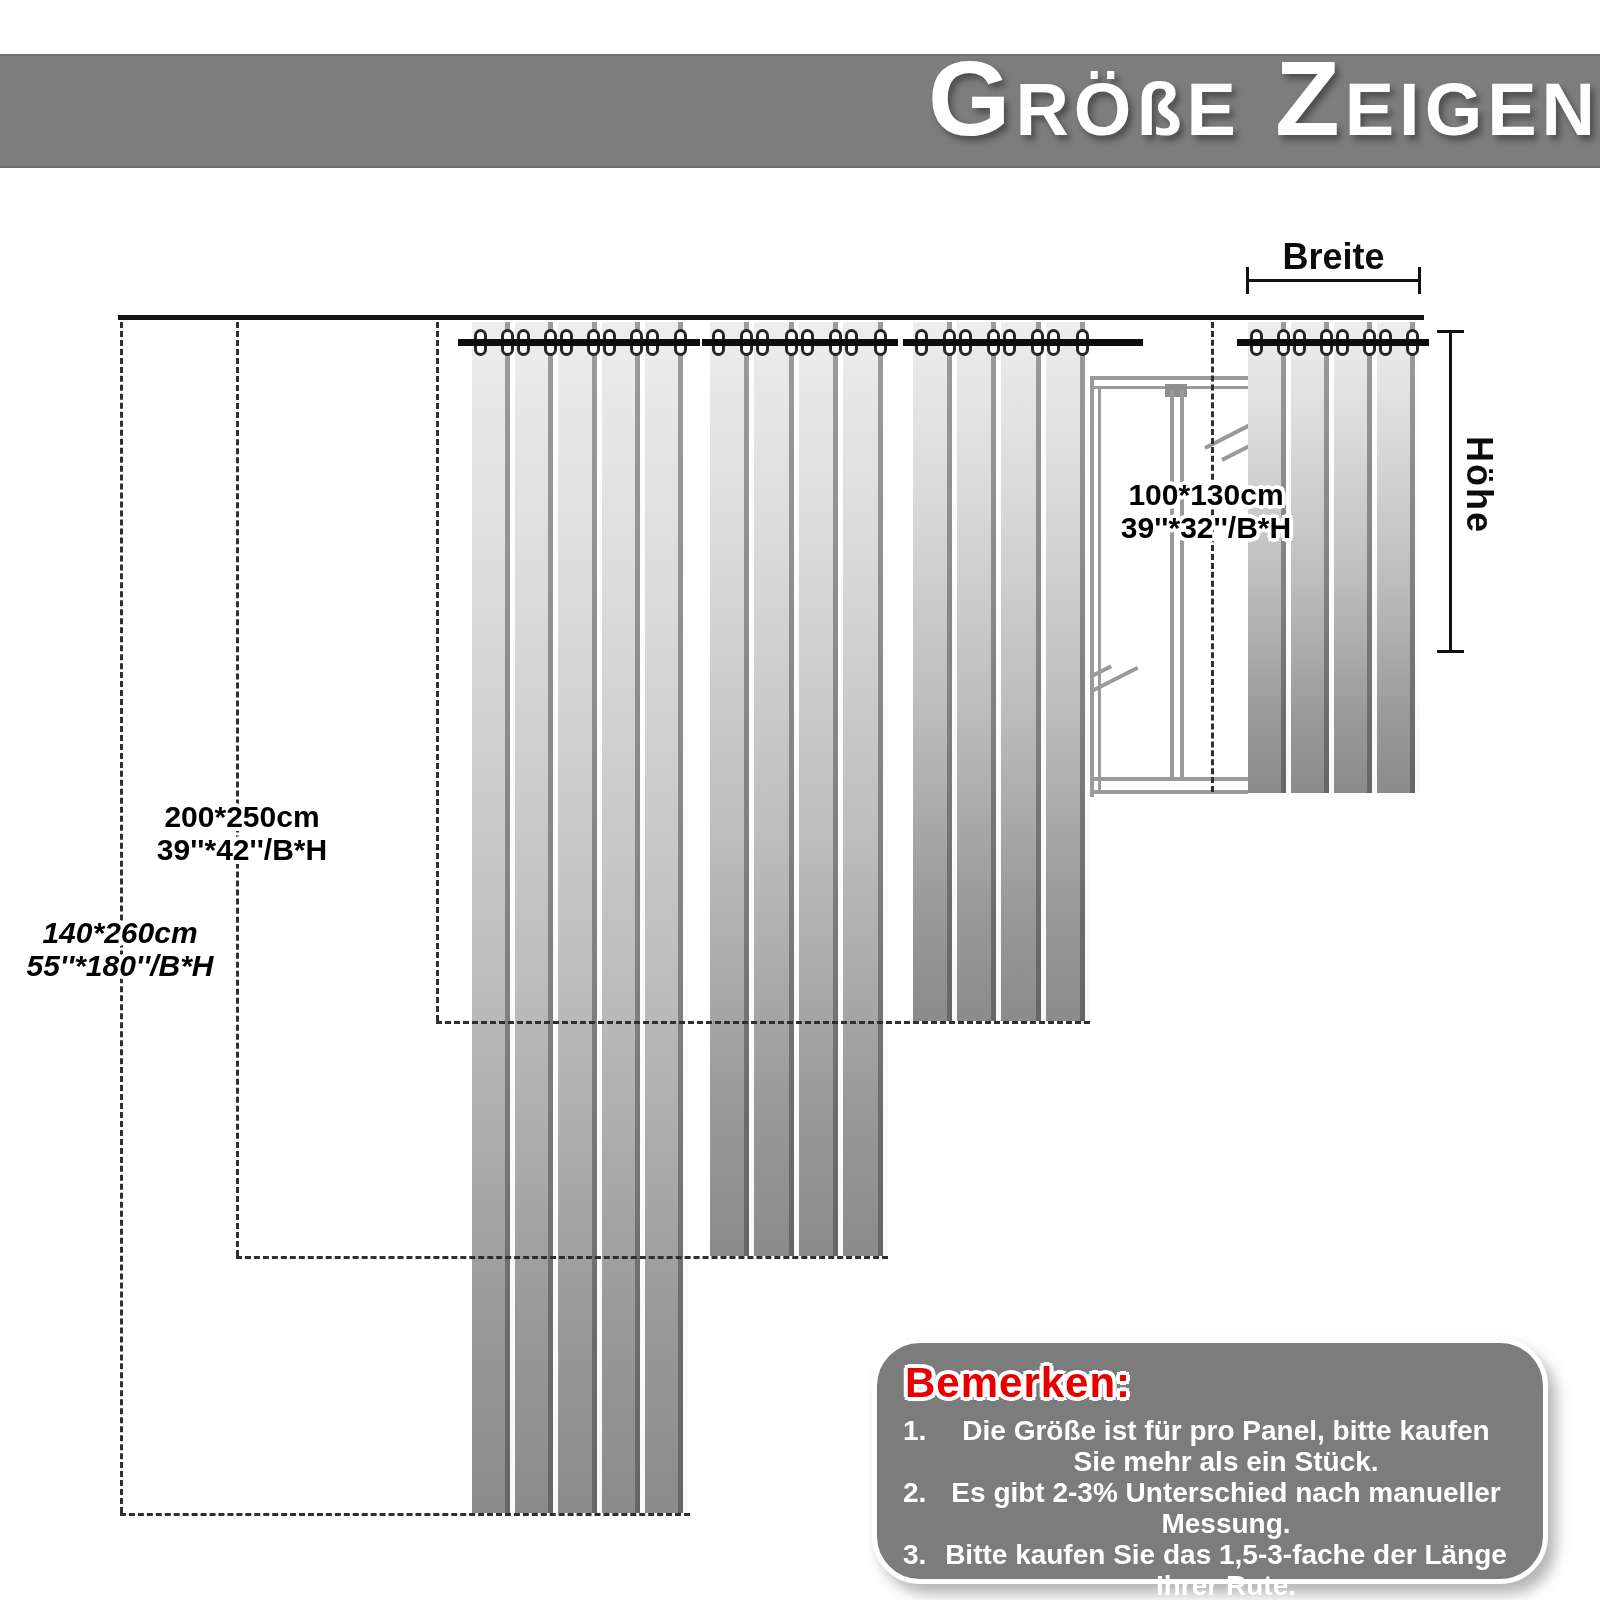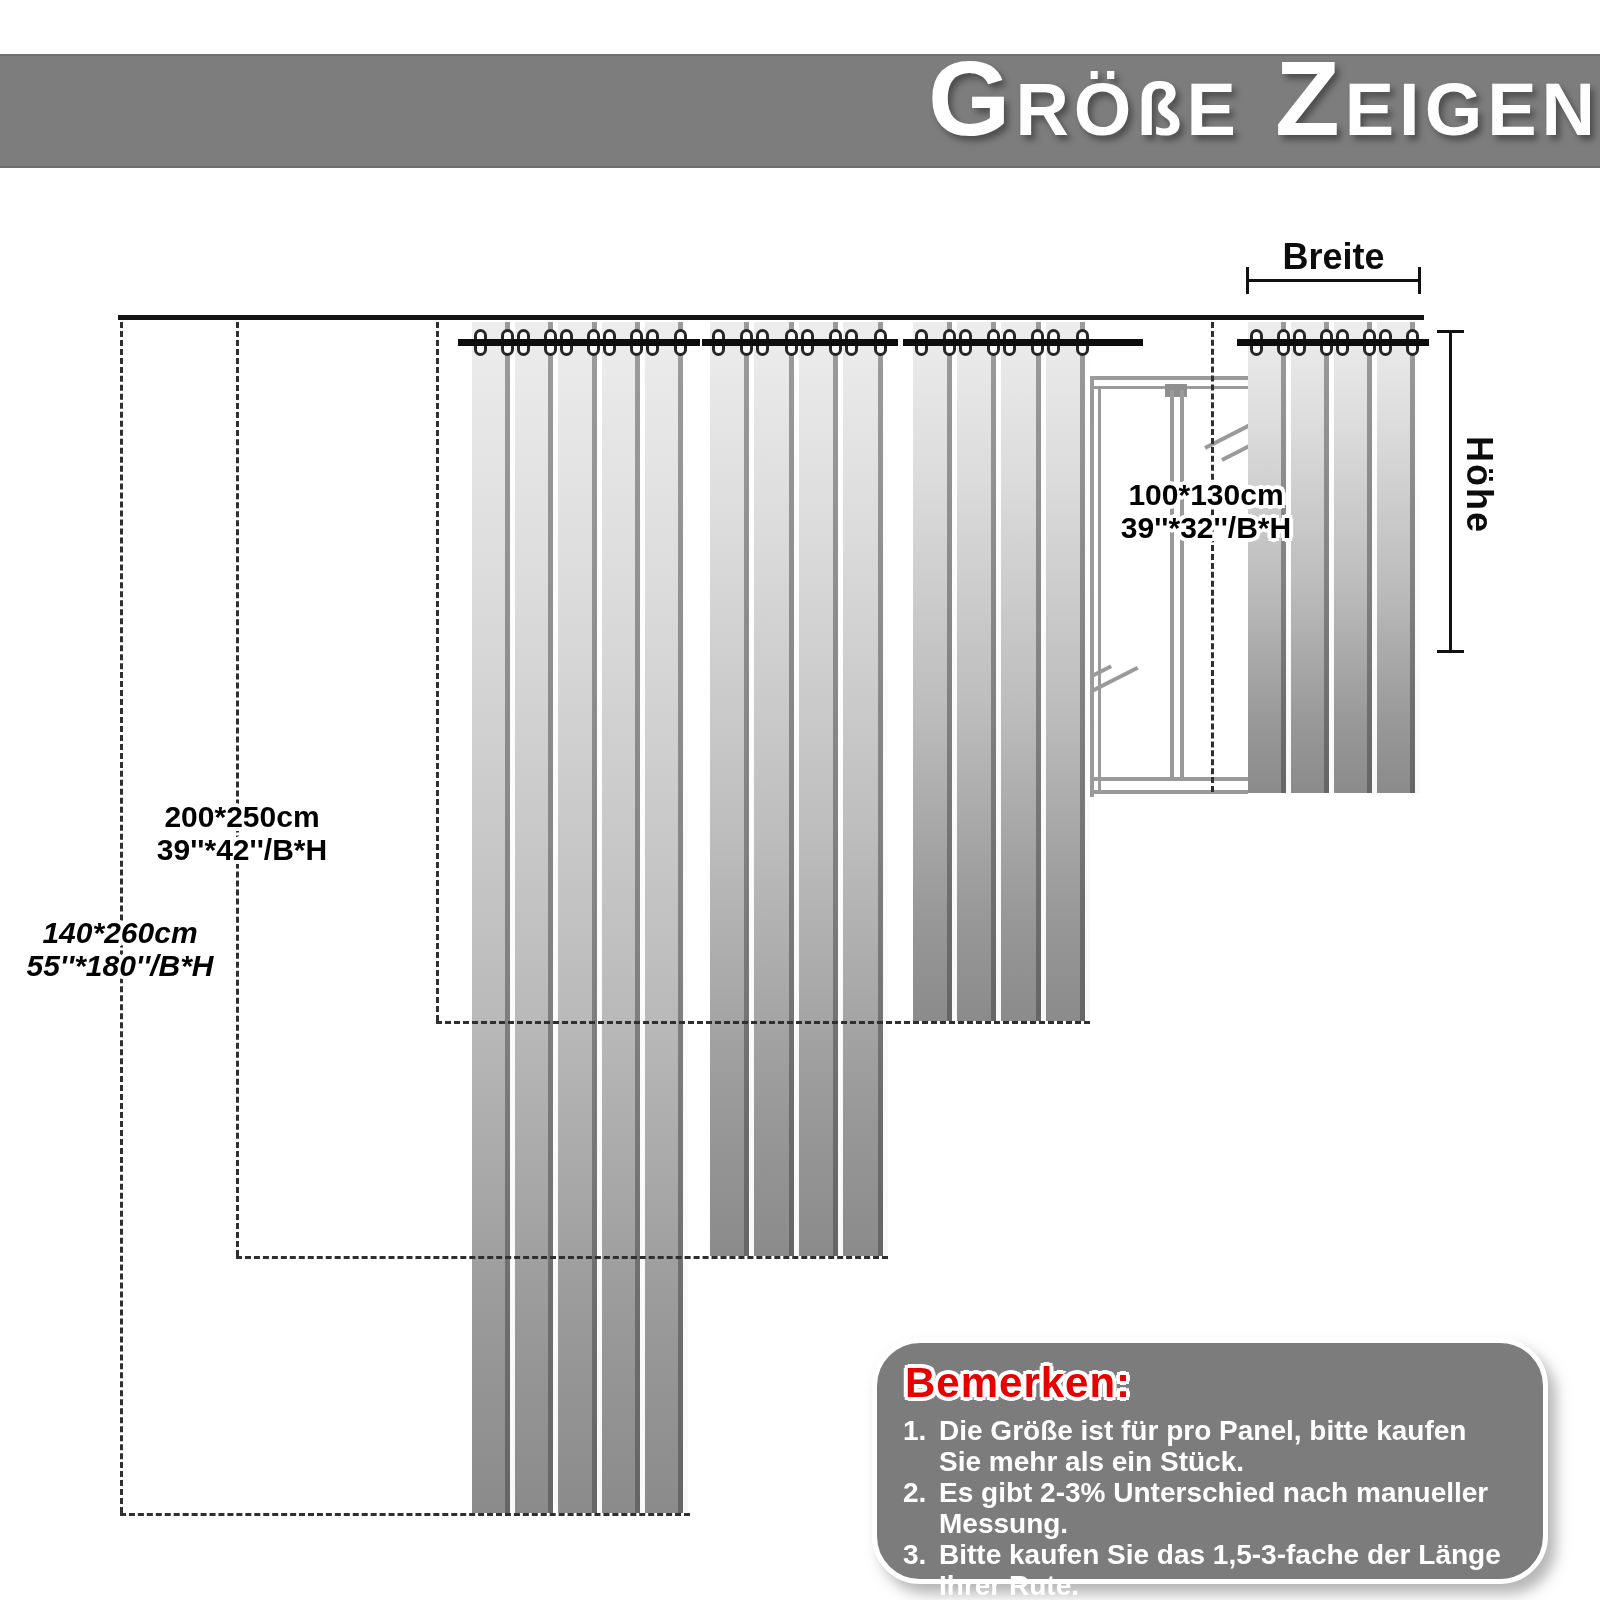--- a/index.html
+++ b/index.html
@@ -92,21 +92,21 @@
   
   .notes{position:absolute;left:872px;top:1338px;width:676px;height:246px;box-sizing:border-box;
          background:#7c7c7c;border:5px solid #ffffff;border-radius:48px;
          box-shadow:8px 10px 14px rgba(110,110,110,0.5);
          padding:16px 30px 0 26px;z-index:6;}
   .notes-title{font-size:42px;font-weight:bold;color:#e60000;letter-spacing:1px;margin:0 0 8px 2px;
                text-shadow:-3px -3px 0 #fff,3px -3px 0 #fff,-3px 3px 0 #fff,3px 3px 0 #fff,
                            -4px 0 0 #fff,4px 0 0 #fff,0 -4px 0 #fff,0 4px 0 #fff;}
   .note{display:flex;color:#ffffff;font-size:28px;font-weight:bold;line-height:31px;}
   .note .num{width:36px;flex:0 0 36px;}
-  .note .txt{flex:1;}
+  .note .txt{flex:1;text-align:center;}
 </style>
 </head>
 <body>
 
 <div class="canvas">
 
   <header class="band">
     <h1><span class="tw">GRÖßE</span><span class="tw">ZEIGEN</span></h1>
   </header>
 

